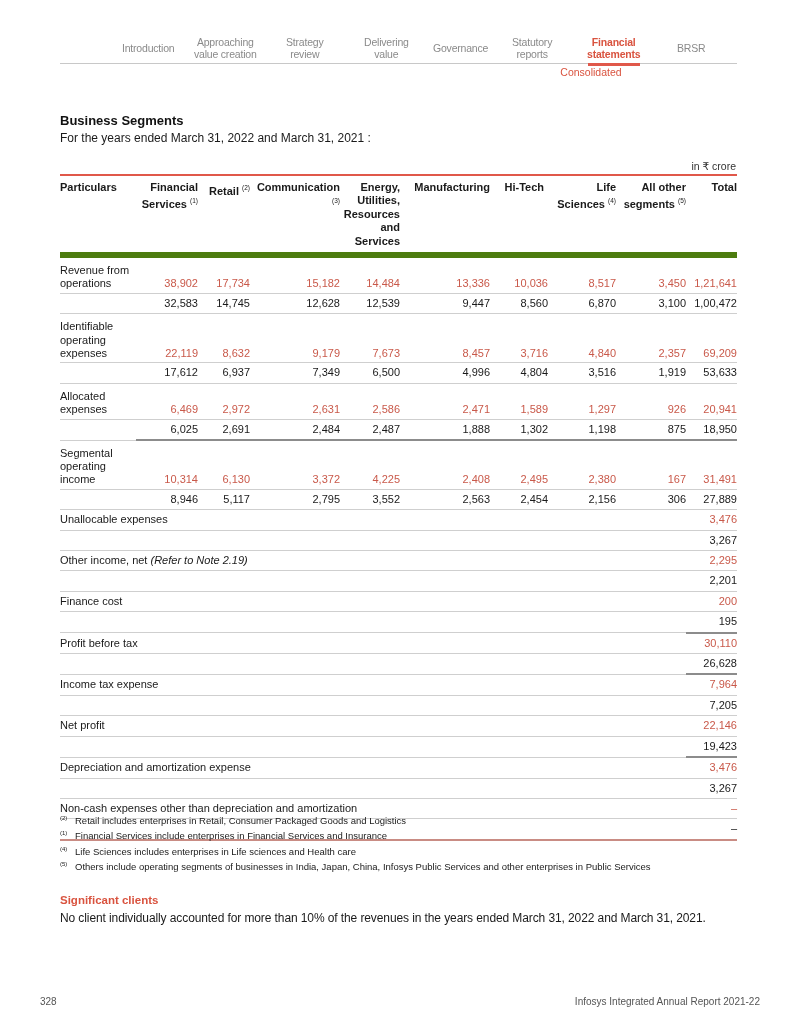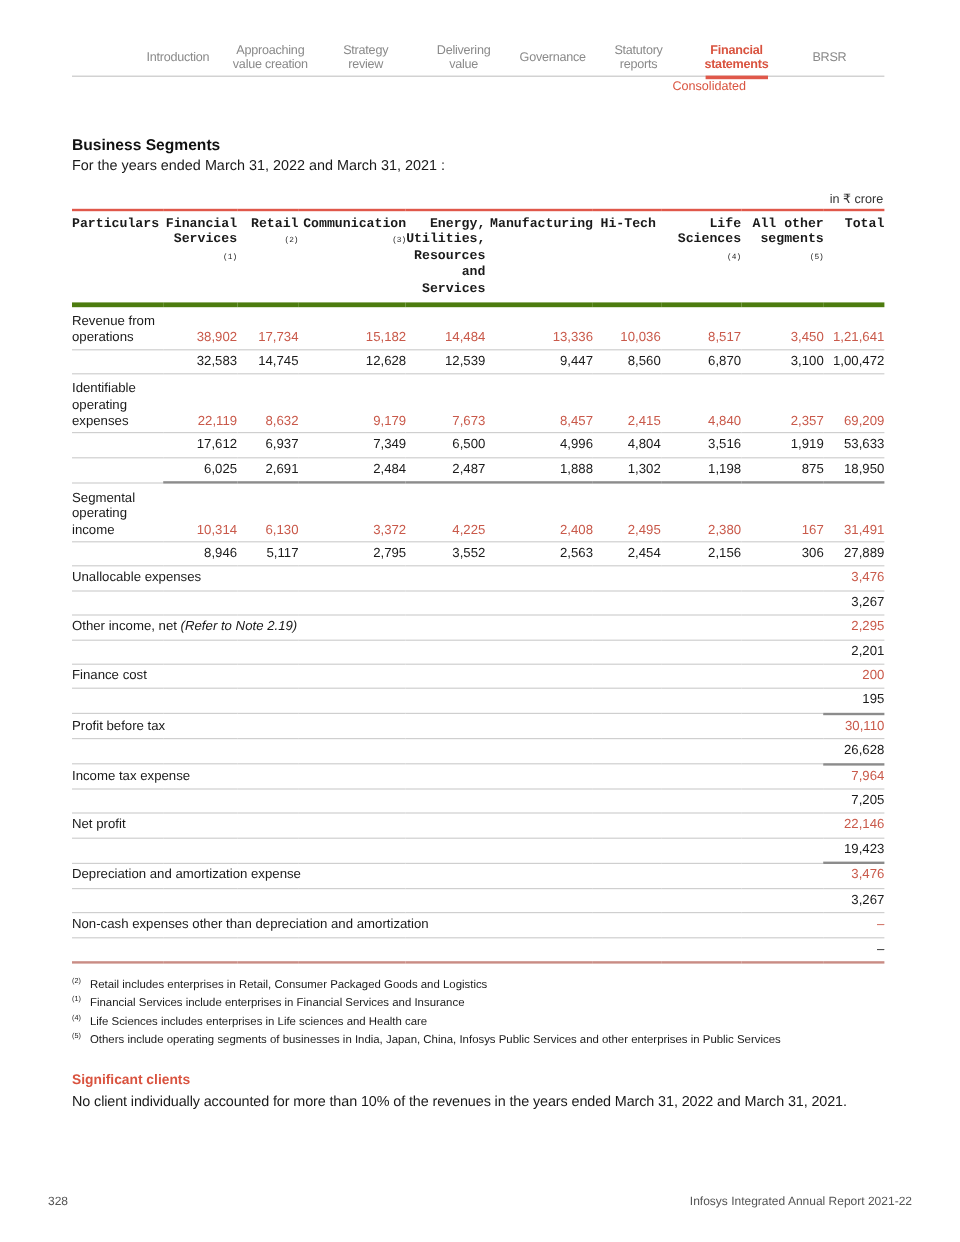--- a/index.html
+++ b/index.html
@@ -14,21 +14,21 @@
   .sub-nav { position: absolute; left: 557px; top: 66px; font-size: 10.5px; color: #d9533f; width: 68px; text-align: center; }
 
   .heading { position: absolute; left: 60px; top: 113px; font-size: 13px; font-weight: bold; color: #111; }
   .subheading { position: absolute; left: 60px; top: 131px; font-size: 12px; color: #1a1a1a; }
   .unit { position: absolute; right: 64px; top: 160px; font-size: 10.5px; color: #333; }
 
   
   .tbl { position: absolute; left: 60px; top: 174px; width: 677px; border-collapse: collapse; font-size: 11px; }
   .tbl th { font-weight: bold; text-align: right; vertical-align: top; padding: 5px 0 4px 0; line-height: 13.4px; color: #1a1a1a; }
   .tbl th:first-child { text-align: left; }
-  .tbl thead tr { border-top: 2px solid #e0584a; border-bottom: 4px solid #4d7c0f; font-family: Liberation Mono, monospace; }
+  .tbl thead tr { border-top: 2px solid #e0584a; border-bottom: 6px solid #4d7c0f; }
   .tbl th sup, .tbl td sup { font-size: 6.5px; font-weight: normal; vertical-align: super; }
   .tbl td { text-align: right; padding: 2px 0 2px 0; line-height: 13.4px; vertical-align: bottom; }
   .tbl td.label { text-align: left; padding-right: 4px; }
   .tbl tr.cur td { color: #c9594a; }
   .tbl tr.cur td.label { color: #1a1a1a; }
   .tbl tr { border-bottom: 1px solid #cfcfcf; }
   .tbl tr.thick td.num { border-bottom: 2px solid #8c8c8c; }
   .tbl tr.thick-total td.tot { border-bottom: 2px solid #8c8c8c; }
   .tbl tr.last { border-bottom: 2px solid #c98c84; }
   .tbl td.label i { font-style: italic; }
@@ -166,36 +166,48 @@
         <td class="num" style="padding: 3px 0px;">3,100</td>
         <td class="num" style="padding: 3px 0px;">1,00,472</td>
       </tr>
       <tr class="cur">
         <td class="label" style="padding-top: 6px;">Identifiable operating expenses</td>
         <td class="num">22,119</td>
         <td class="num">8,632</td>
         <td class="num">9,179</td>
         <td class="num">7,673</td>
         <td class="num">8,457</td>
-        <td class="num">2,415</td>
+        <td class="num">3,716</td>
         <td class="num">4,840</td>
         <td class="num">2,357</td>
         <td class="num">69,209</td>
       </tr>
       <tr>
         <td class="label" style="padding: 3px 0px;"></td>
         <td class="num" style="padding: 3px 0px;">17,612</td>
         <td class="num" style="padding: 3px 0px;">6,937</td>
         <td class="num" style="padding: 3px 0px;">7,349</td>
         <td class="num" style="padding: 3px 0px;">6,500</td>
         <td class="num" style="padding: 3px 0px;">4,996</td>
         <td class="num" style="padding: 3px 0px;">4,804</td>
         <td class="num" style="padding: 3px 0px;">3,516</td>
         <td class="num" style="padding: 3px 0px;">1,919</td>
         <td class="num" style="padding: 3px 0px;">53,633</td>
+      </tr>
+      <tr class="cur">
+        <td class="label" style="padding-top: 6px;">Allocated expenses</td>
+        <td class="num">6,469</td>
+        <td class="num">2,972</td>
+        <td class="num">2,631</td>
+        <td class="num">2,586</td>
+        <td class="num">2,471</td>
+        <td class="num">1,589</td>
+        <td class="num">1,297</td>
+        <td class="num">926</td>
+        <td class="num">20,941</td>
       </tr>
       <tr class="thick">
         <td class="label" style="padding: 3px 0px;"></td>
         <td class="num" style="padding: 3px 0px;">6,025</td>
         <td class="num" style="padding: 3px 0px;">2,691</td>
         <td class="num" style="padding: 3px 0px;">2,484</td>
         <td class="num" style="padding: 3px 0px;">2,487</td>
         <td class="num" style="padding: 3px 0px;">1,888</td>
         <td class="num" style="padding: 3px 0px;">1,302</td>
         <td class="num" style="padding: 3px 0px;">1,198</td>

